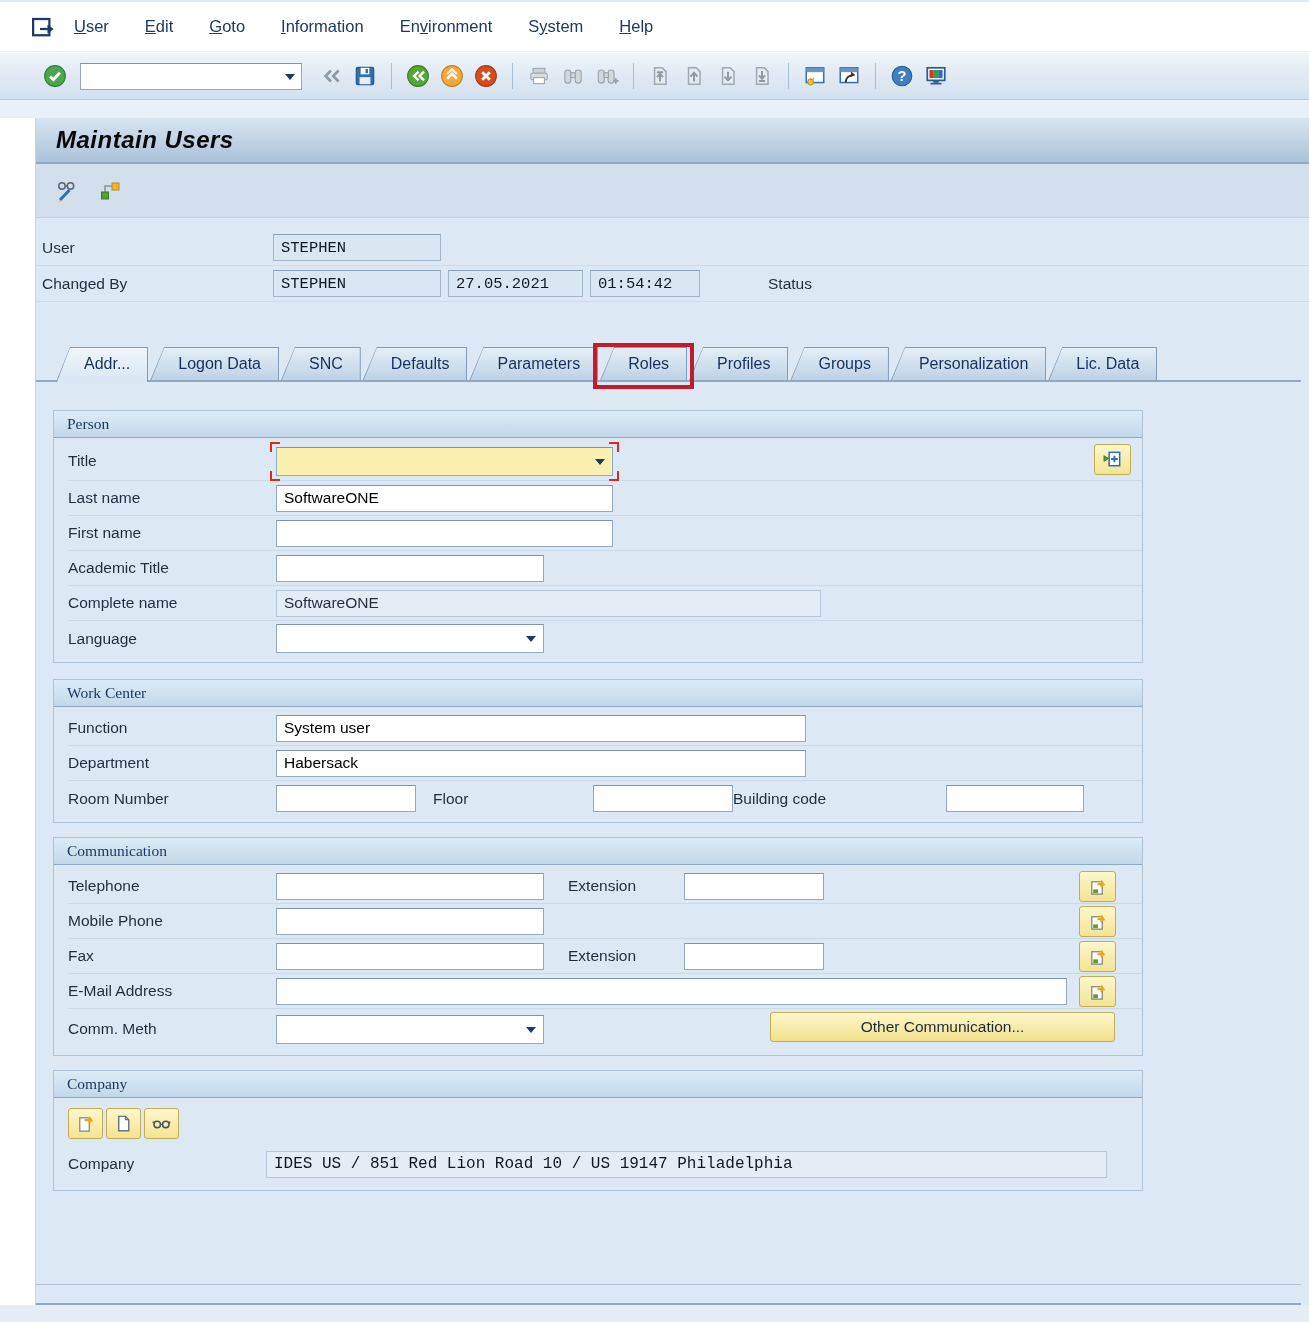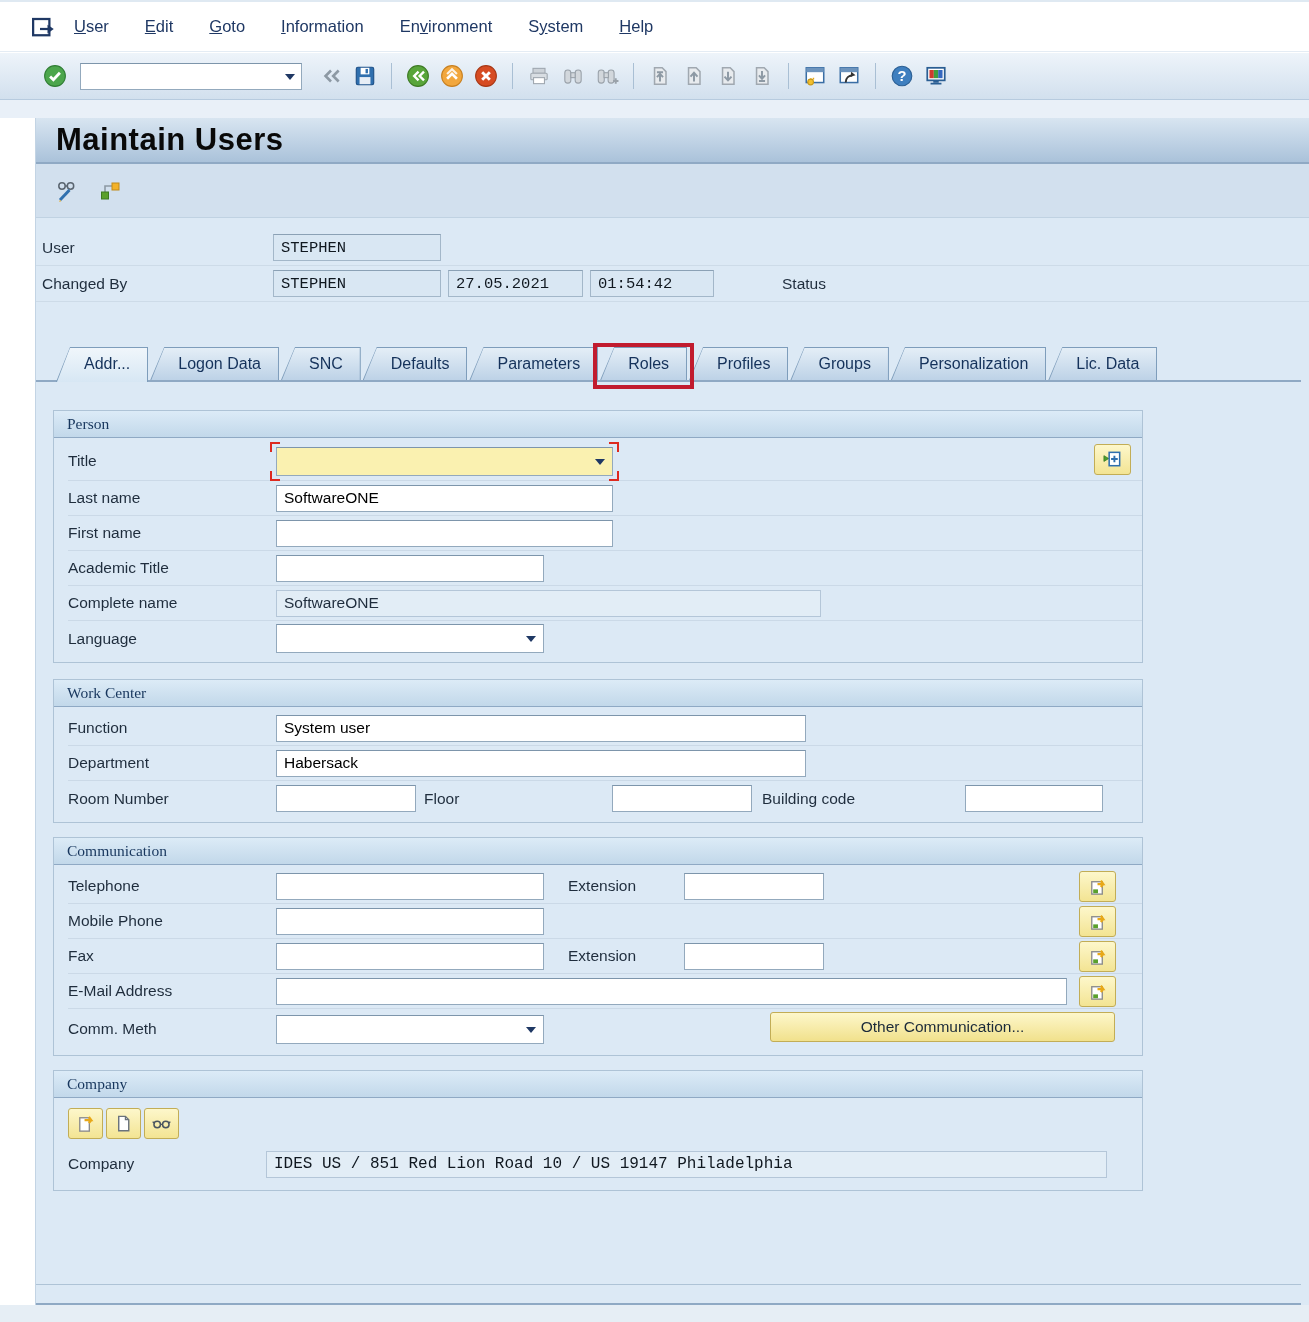--- a/index.html
+++ b/index.html
@@ -29,36 +29,36 @@
     font:14px "Liberation Sans", sans-serif; }
   .cmd-arrow { position:absolute; right:6px; top:10px; width:0; height:0;
     border:5px solid transparent; border-top:6px solid #1f3864; border-bottom:none; }
 
   .pre-window-gap { height:18px; background:#e9f0f8; }
 
   
   .window { margin-left:35px; border-left:1px solid #c3d4e4; }
   .titlebar { height:46px; background:linear-gradient(#d8e5f1,#aac2da);
     border-bottom:2px solid #8fa9c4; display:flex; align-items:center; padding-left:20px; }
-  .titlebar h1 { font-size:31px; font-weight:bold; color:#090909; letter-spacing:.5px; }
+  .titlebar h1 { font-size:24px; font-style:italic; font-weight:bold; color:#090909; letter-spacing:.5px; }
   .app-toolbar { height:54px; background:#d2e0ee; border-bottom:1px solid #c0d2e2;
     display:flex; align-items:center; gap:10px; padding-left:16px; }
   .app-tb-btn { width:32px; height:30px; border:none; background:transparent; cursor:pointer;
     display:flex; align-items:center; justify-content:center; }
   .app-tb-btn svg { width:26px; height:26px; }
 
   .screen { background:#dce9f5; padding-top:12px; }
 
   
   .info-row { height:36px; display:flex; align-items:center; border-bottom:1px solid #cddbe8; position:relative; }
   .info-label { margin-left:6px; width:231px; font-size:15.5px; }
   .rofield { background:#d9e7f3; border:1px solid #a3b7c9; border-top-color:#8ba1b5;
     height:27px; display:flex; align-items:center; padding:0 7px;
     font-family:"Liberation Mono", monospace; font-size:15.5px; color:#101820; }
-  .w168{width:168px} .w135{width:135px; margin-left:7px} .w110{width:124px; margin-left:7px}
+  .w168{width:168px} .w135{width:135px; margin-left:7px} .w110{width:110px; margin-left:7px}
   .status-label { margin-left:68px; width:142px; font-size:15.5px; }
   .w310{width:310px}
 
   .tab-gap { height:40px; }
 
   
   .tabstrip { display:flex; align-items:flex-end; margin-left:20px; height:38px; position:relative; z-index:2; }
   .tab-wrap { position:relative; margin-right:2px; }
   .tab { background:#7e9dbb; clip-path:polygon(14px 0,100% 0,100% 100%,0 100%); padding:1px 1px 0 1px; cursor:pointer; }
   .tab-inner { clip-path:polygon(13px 0,100% 0,100% 100%,0 100%);
@@ -431,23 +431,23 @@
             <span class="flabel">Function</span>
             <input class="tfield w530" value="System user" style="">
           </div>
           <div class="frow">
             <span class="flabel">Department</span>
             <input class="tfield w530" value="Habersack" style="">
           </div>
           <div class="frow">
             <span class="flabel">Room Number</span>
             <input class="tfield w140" value="" style="">
-            <span class="flabel" style="width:196px;padding-left:8px">Floor</span>
+            <span class="flabel" style="width:177px;padding-left:17px">Floor</span>
             <input class="tfield w140" value="" style="">
-            <span class="flabel" style="width:213px;padding-left:10px">Building code</span>
+            <span class="flabel" style="width:213px;padding-left:0">Building code</span>
             <input class="tfield w138" value="" style="">
           </div>
         </div>
       </section>
 
       <div style="height:14px"></div>
 
       <section class="group">
         <div class="group-head">Communication</div>
         <div class="group-body">

